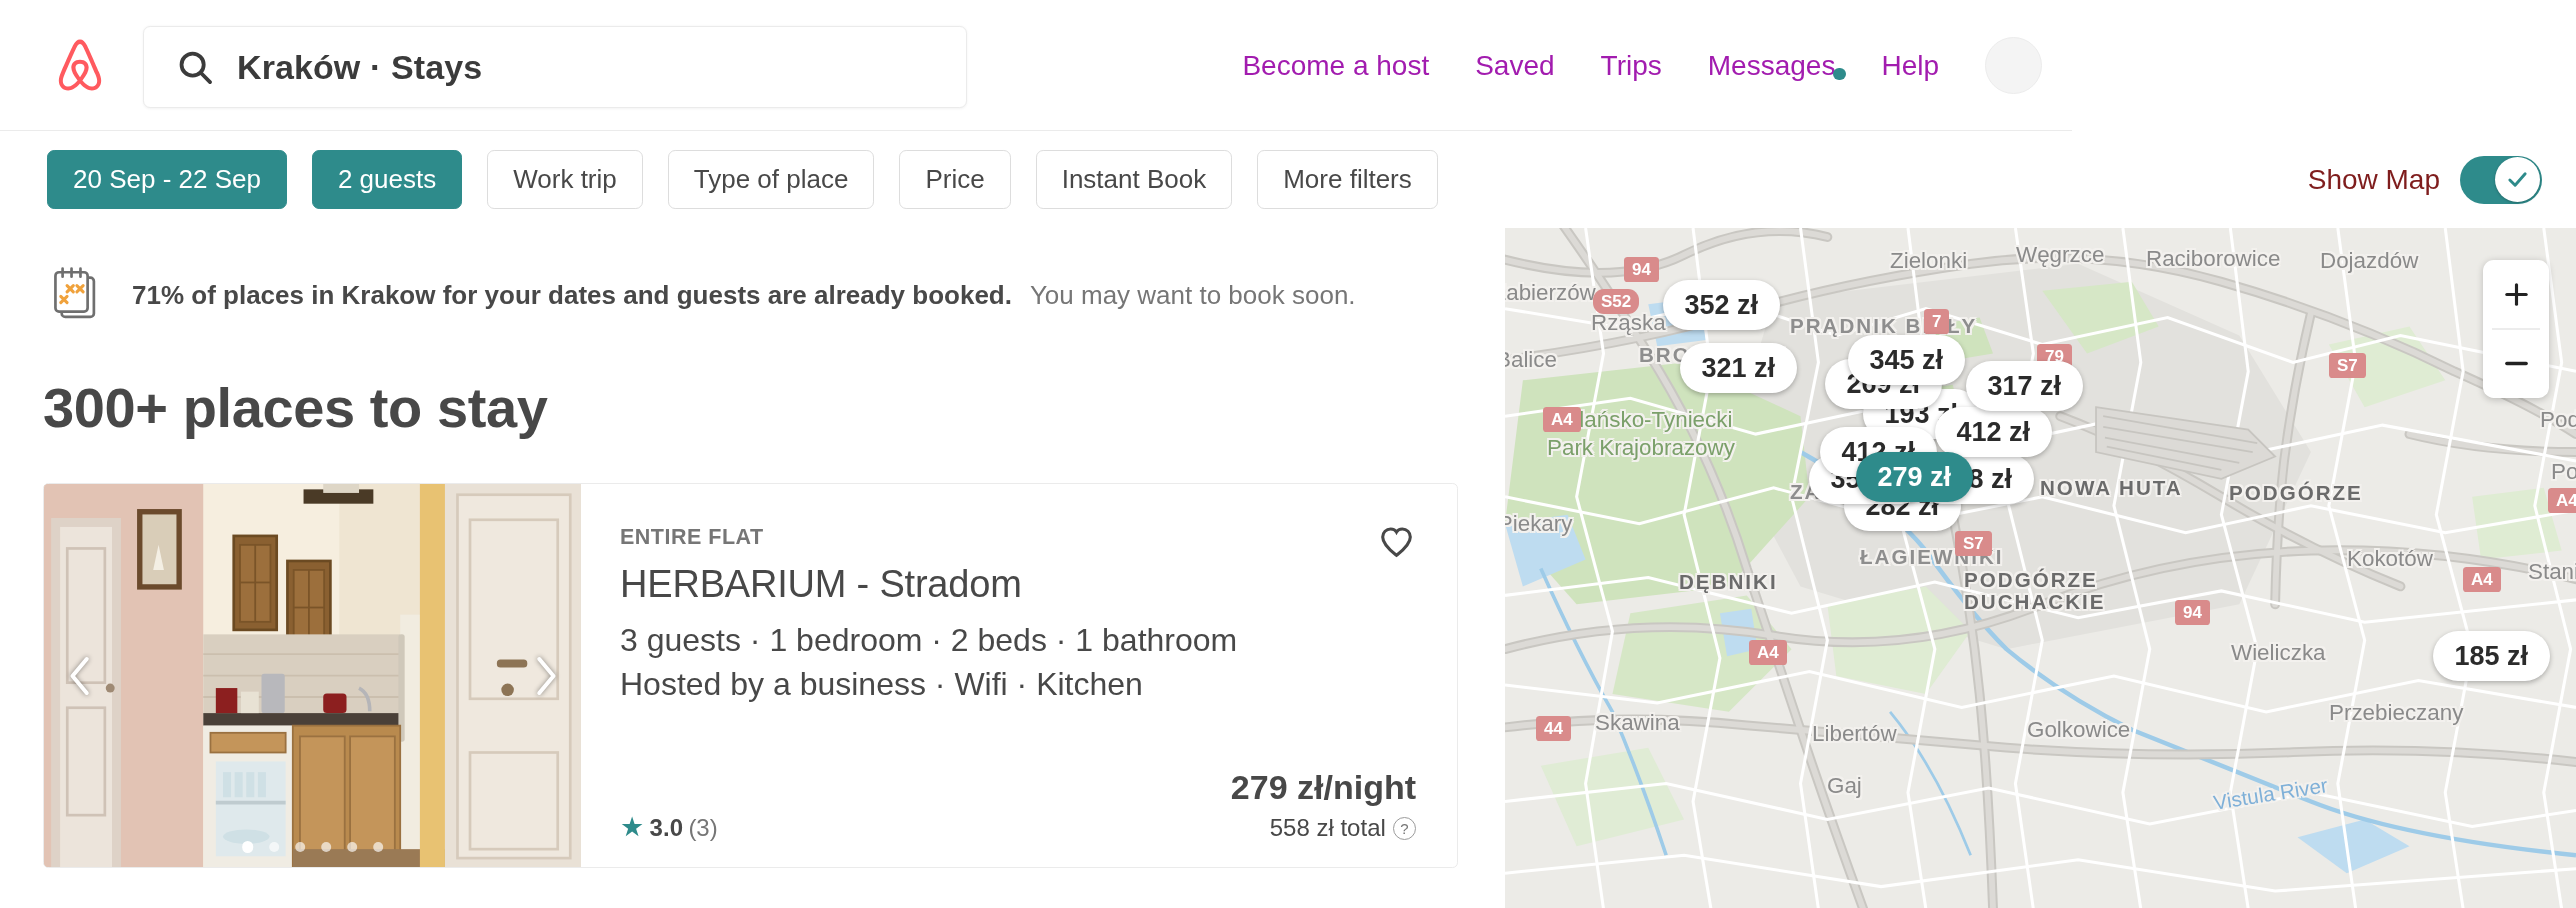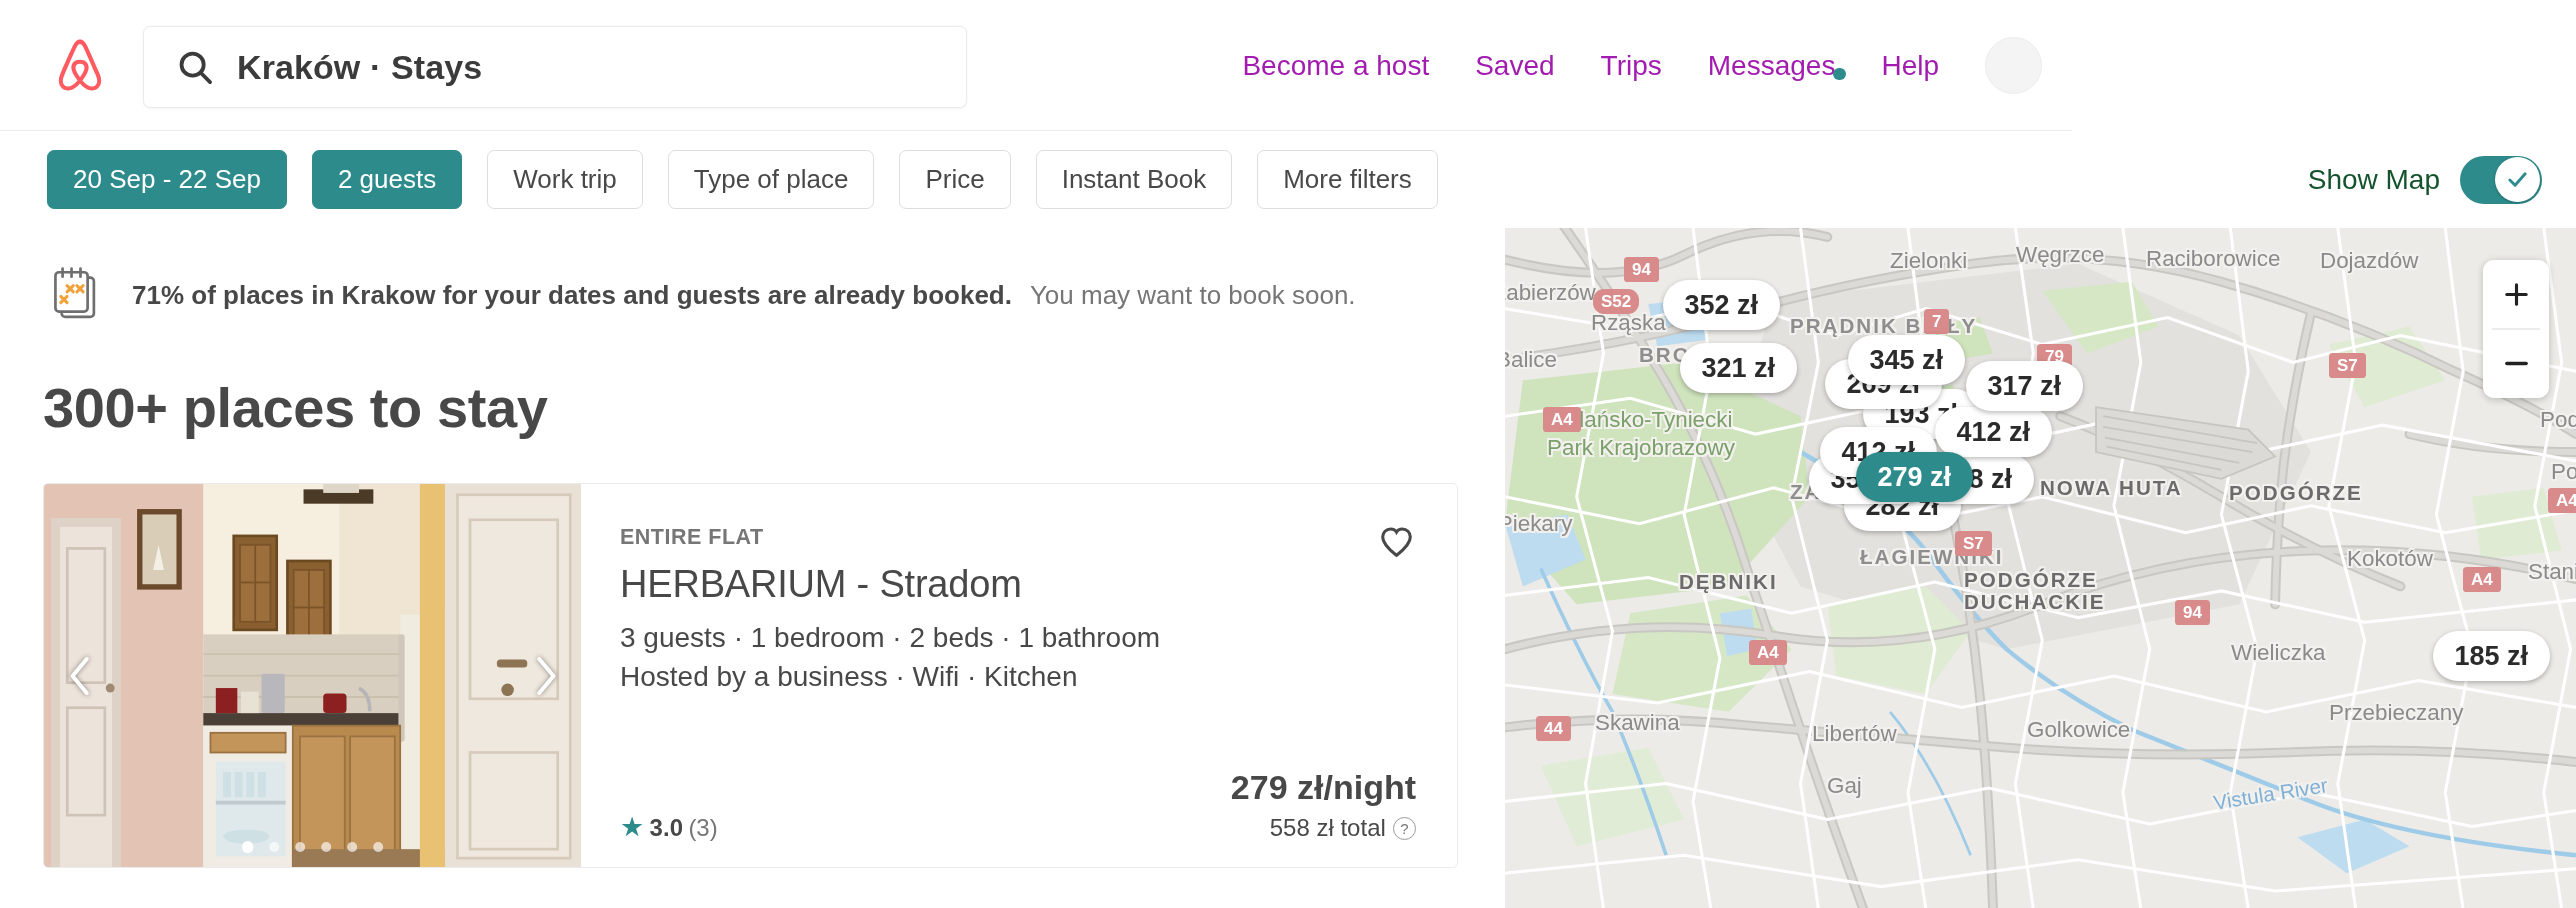--- a/index.html
+++ b/index.html
@@ -80,21 +80,21 @@
   }
   .pill.active {
     background: #2e8b8b; border-color: #2e8b8b; color: #fff;
   }
 
   .showmap {
     position: absolute; right: 34px; top: 50%;
     transform: translateY(-50%);
     display: flex; align-items: center; gap: 20px; cursor: pointer;
   }
-  .showmap-label { font-size: 28px; color: #14532d; white-space: nowrap; }
+  .showmap-label { font-size: 28px; color: #7f1d1d; white-space: nowrap; }
   .toggle {
     position: relative;
     width: 82px; height: 48px; border-radius: 24px;
     background: #2e8b8b;
   }
   .toggle .knob {
     position: absolute; right: 1.8px; top: 1.8px;
     width: 45px; height: 45px; border-radius: 50%;
     background: #fff;
     box-shadow: 0 0.9px 2.7px rgba(0,0,0,0.25);
@@ -174,21 +174,21 @@
   .card-kicker {
     font-size: 21.5px; font-weight: 700; color: #767676;
     letter-spacing: 0.5px; text-transform: uppercase;
   }
   .card-title {
     margin-top: 12.5px;
     font-size: 38px; font-weight: 400; color: #484848;
     letter-spacing: -0.2px;
   }
   .card-meta {
-    margin-top: 16px; font-size: 28px; color: #484848;
+    margin-top: 16px; font-size: 32px; color: #484848;
   }
   .card-meta.second { margin-top: 7.2px; }
 
   .heart {
     position: absolute; top: 38px; right: 41px;
     width: 39px; height: 39px; cursor: pointer;
   }
   .heart svg { width: 39px; height: 39px; display: block; }
 
   .card-footer {

